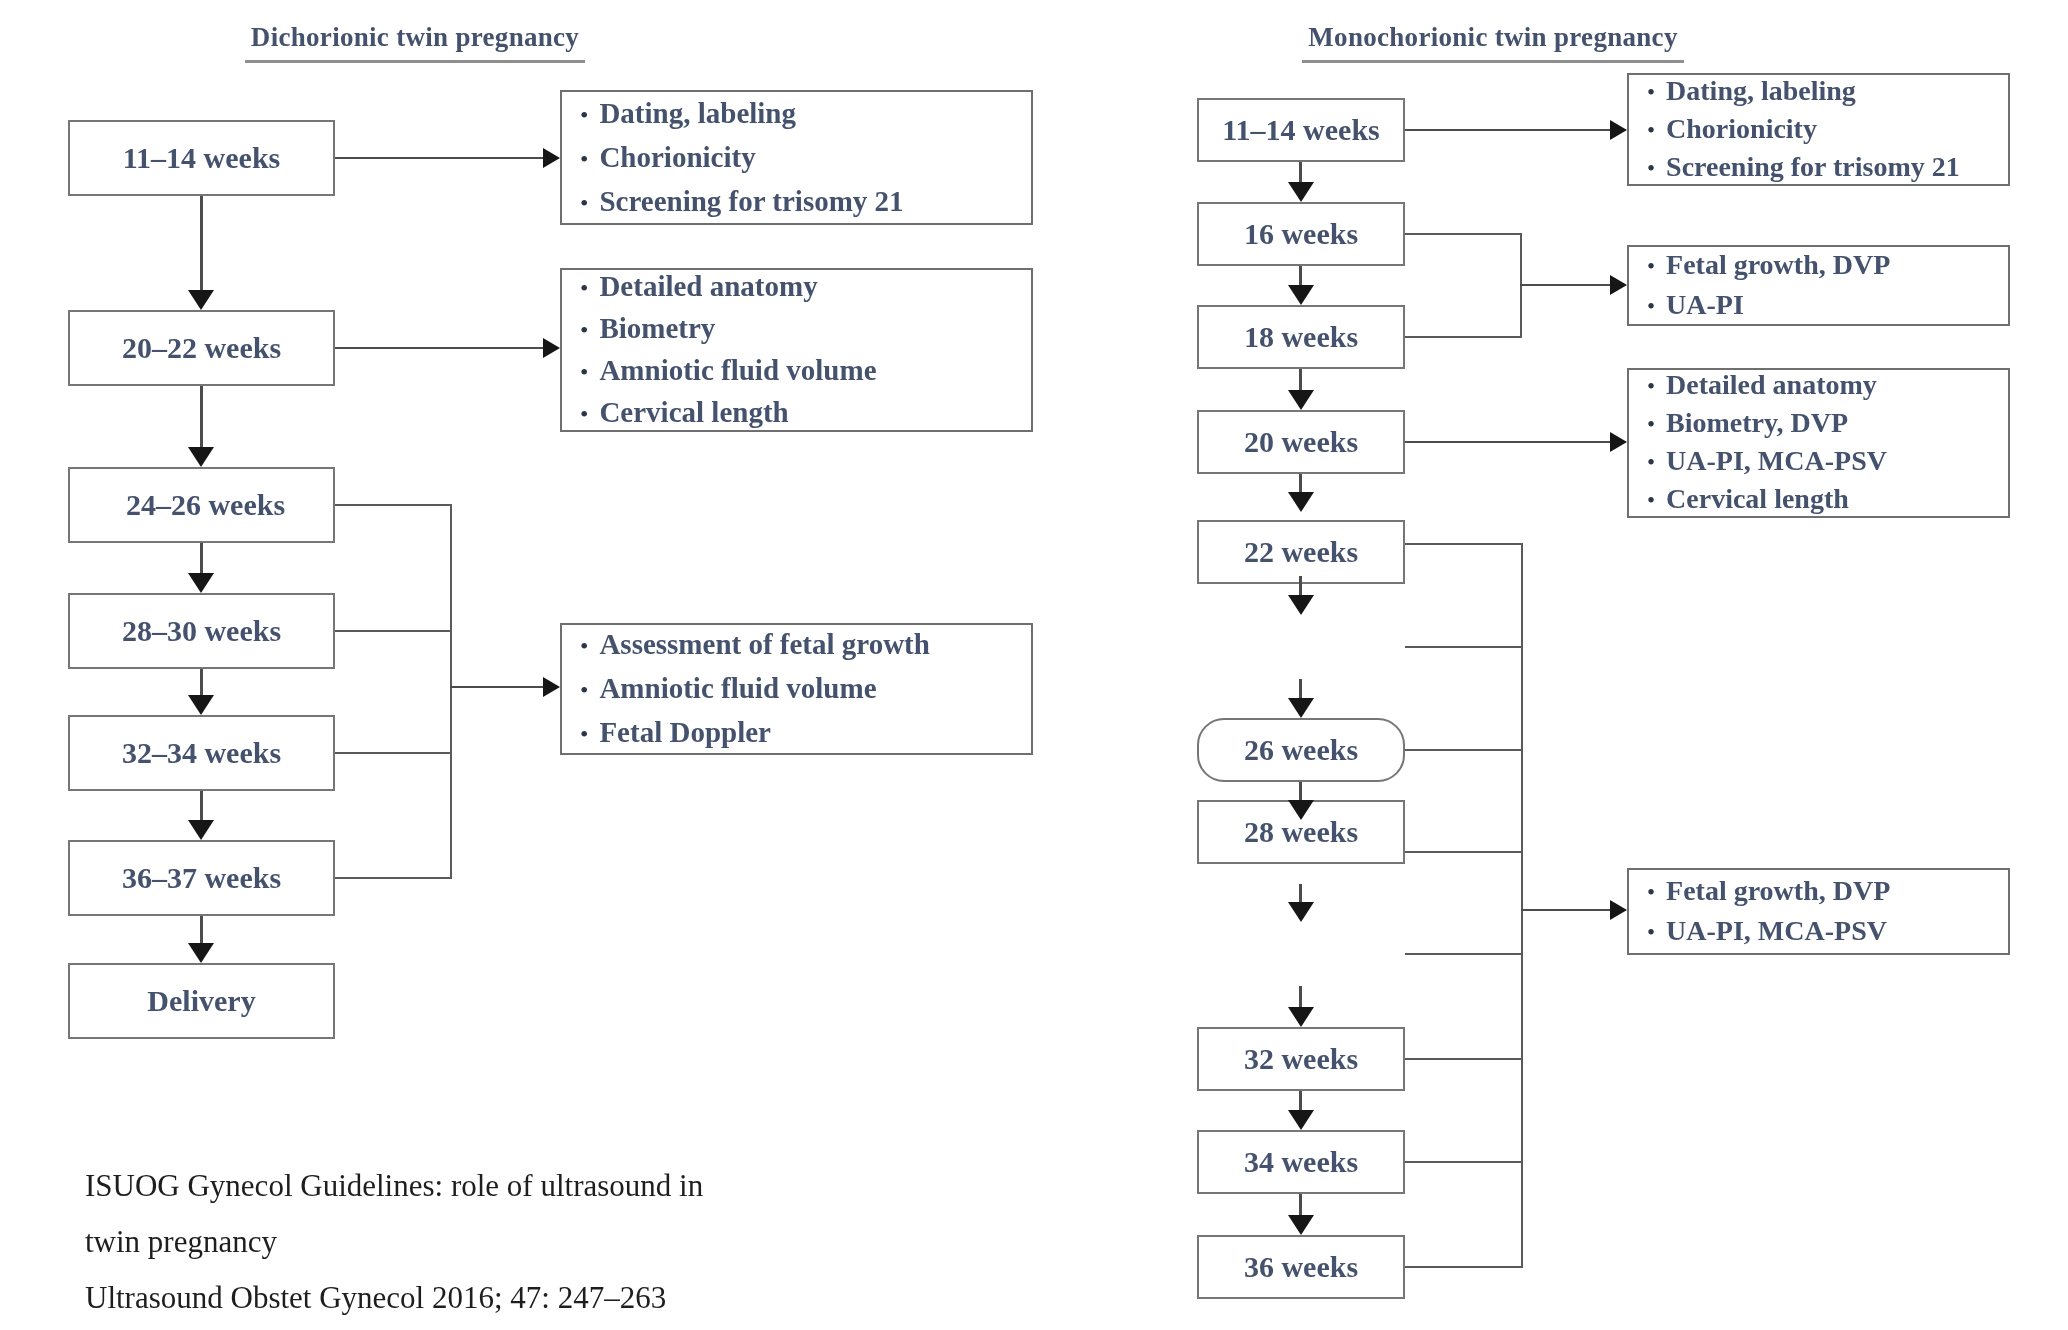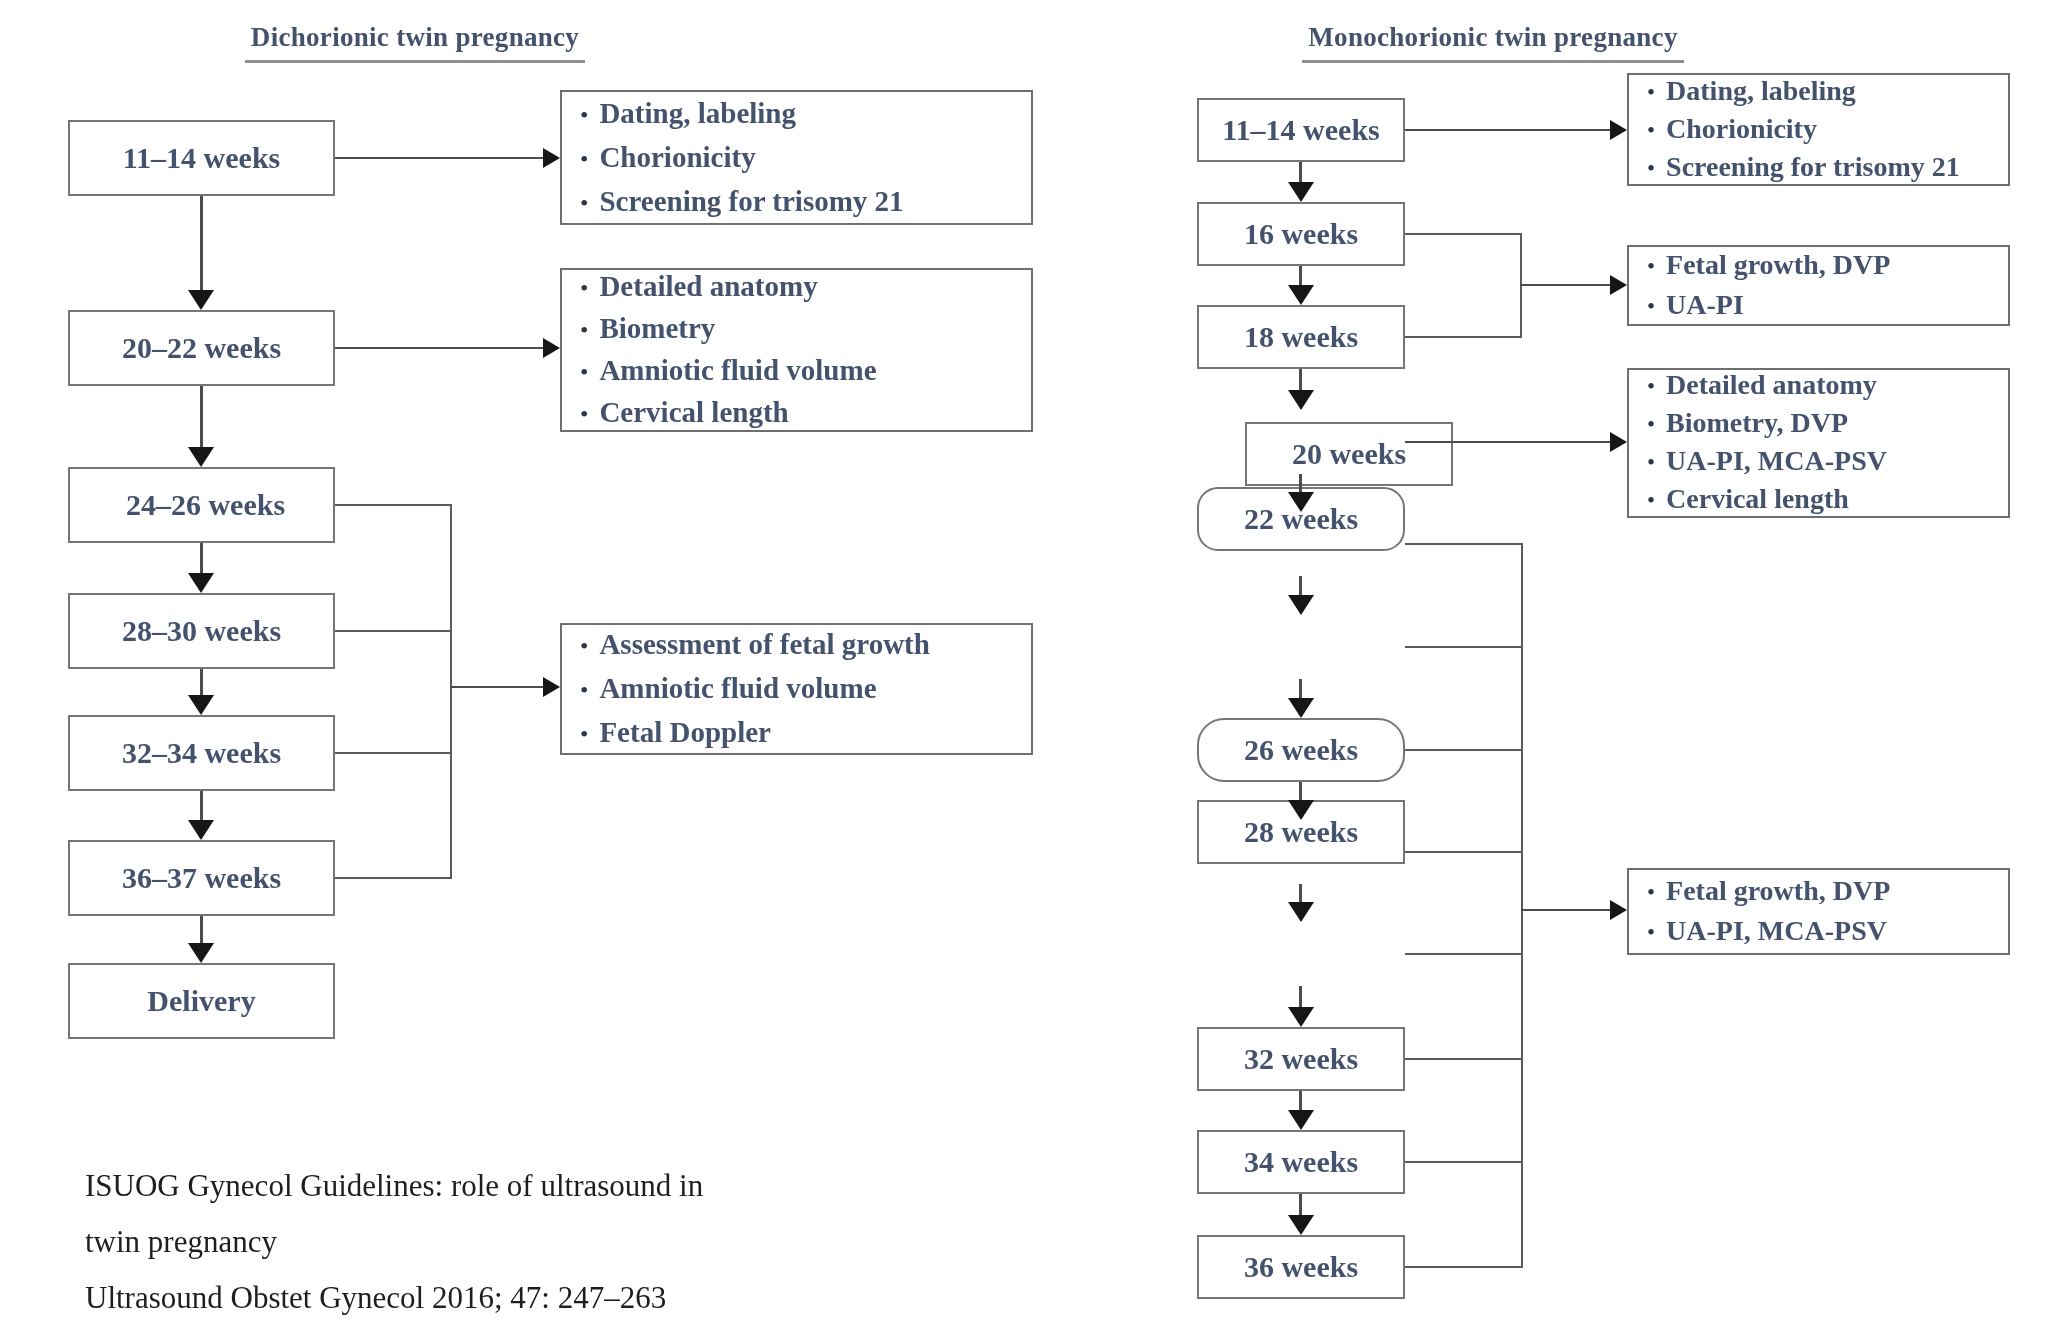--- a/index.html
+++ b/index.html
@@ -191,24 +191,24 @@
 
   <div class="stagebox rbox" style="top:98px;">
       <span>11–14 weeks</span>
     </div>
   <div class="stagebox rbox" style="top:202px;">
       <span>16 weeks</span>
     </div>
   <div class="stagebox rbox" style="top:305px;">
       <span>18 weeks</span>
     </div>
-  <div class="stagebox rbox" style="top:422px;margin-left:48px;">
+  <div class="stagebox rbox" style="top:410px;">
       <span>20 weeks</span>
     </div>
-  <div class="stagebox rbox" style="top:487px;border-radius:21px;">
+  <div class="stagebox rbox" style="top:520px;">
       <span>22 weeks</span>
     </div>
   <div class="stagebox rbox" style="top:718px;border-radius:27px;">
       <span>26 weeks</span>
     </div>
   <div class="stagebox rbox" style="top:800px;">
       <span>28 weeks</span>
     </div>
   <div class="stagebox rbox" style="top:1027px;">
       <span>32 weeks</span>

